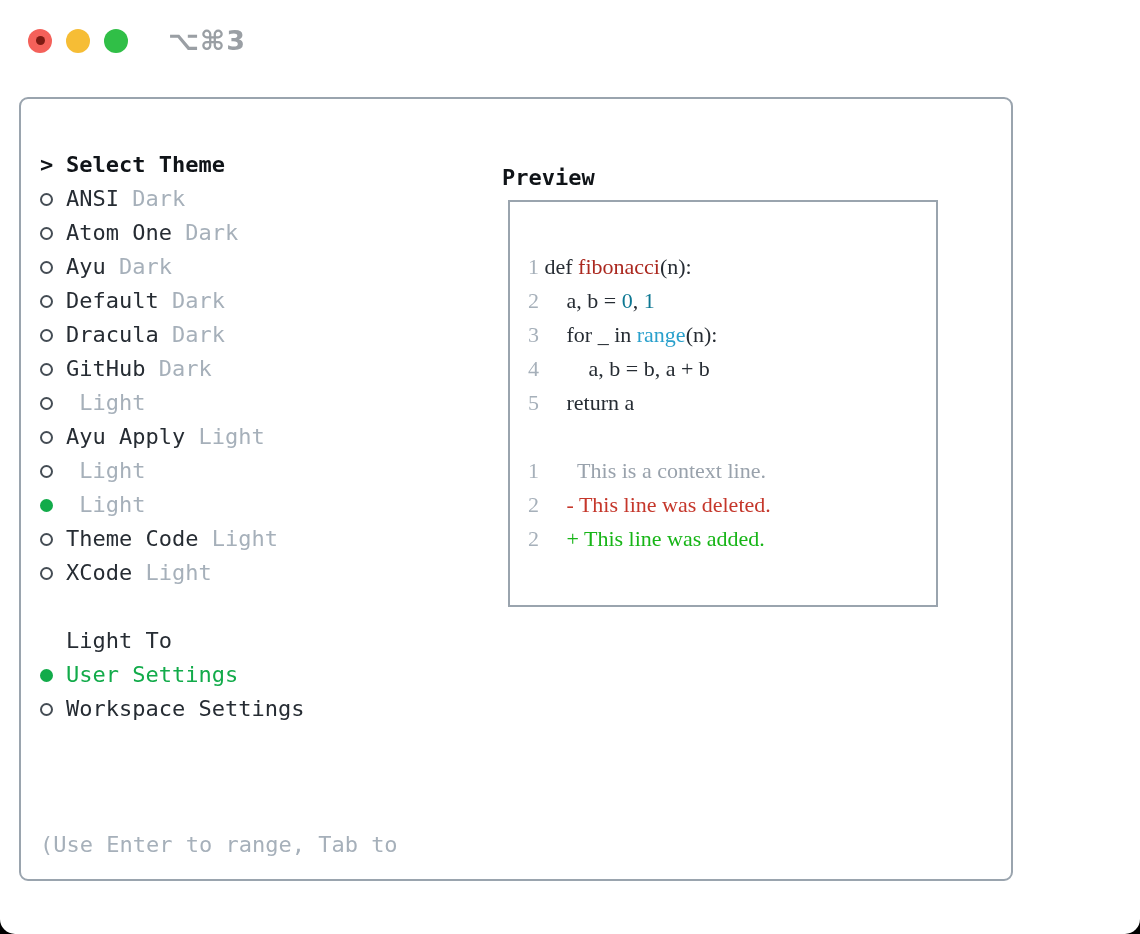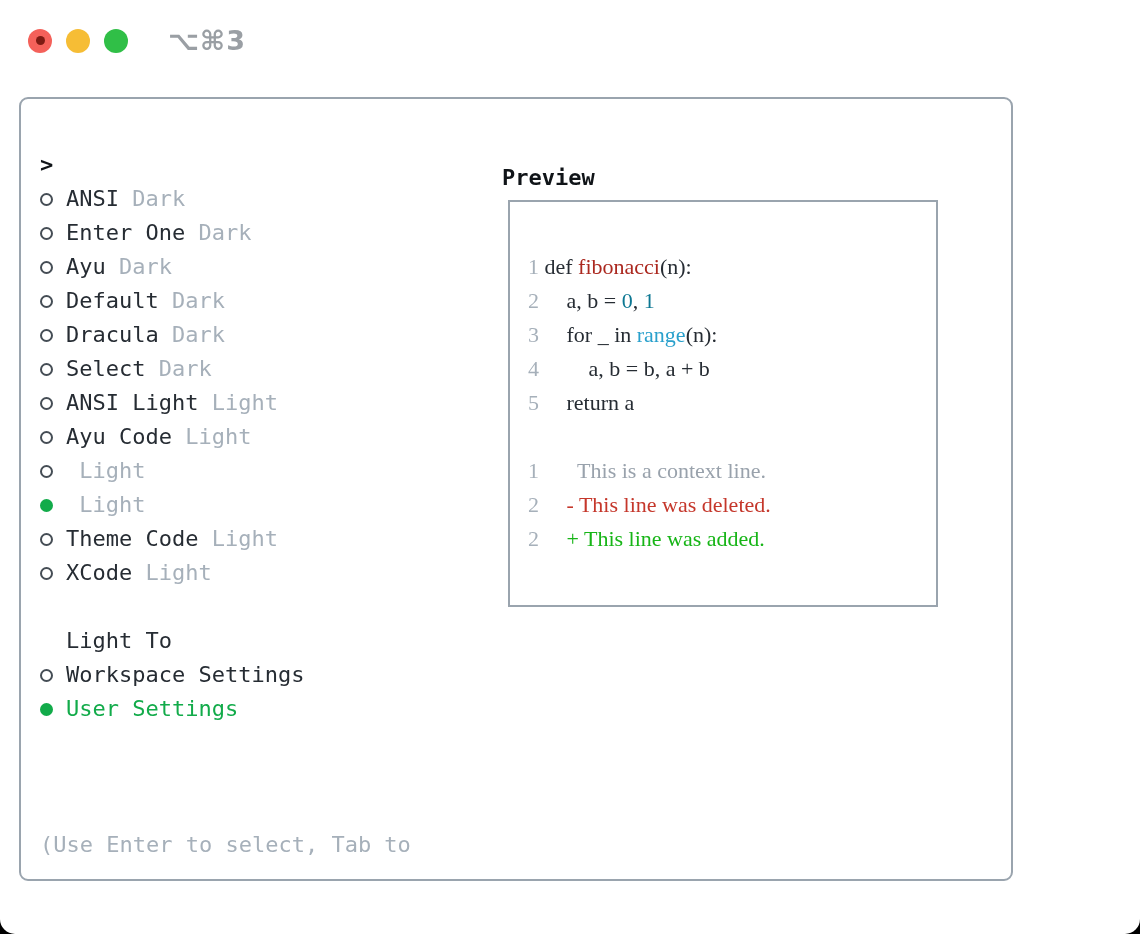--- a/index.html
+++ b/index.html
@@ -103,53 +103,54 @@
     <span class="tl yellow"></span>
     <span class="tl green"></span>
     <span class="win-title">⌥⌘3</span>
   </div>
 
   <div class="panel">
 
     <div class="left-col">
       <div class="row">
         <span class="cell-marker cursor">&gt;</span>
+        <span class="bold-head">Select Theme</span>
       </div>
 
       <div id="theme-list">
           <div class="row"><span class="cell-marker"><span class="radio"></span></span><span class="">ANSI</span><span class="muted"> Dark</span></div>
-          <div class="row"><span class="cell-marker"><span class="radio"></span></span><span class="">Enter One</span><span class="muted"> Dark</span></div>
+          <div class="row"><span class="cell-marker"><span class="radio"></span></span><span class="">Atom One</span><span class="muted"> Dark</span></div>
           <div class="row"><span class="cell-marker"><span class="radio"></span></span><span class="">Ayu</span><span class="muted"> Dark</span></div>
           <div class="row"><span class="cell-marker"><span class="radio"></span></span><span class="">Default</span><span class="muted"> Dark</span></div>
           <div class="row"><span class="cell-marker"><span class="radio"></span></span><span class="">Dracula</span><span class="muted"> Dark</span></div>
-          <div class="row"><span class="cell-marker"><span class="radio"></span></span><span class="">Select</span><span class="muted"> Dark</span></div>
-          <div class="row"><span class="cell-marker"><span class="radio"></span></span><span class="">ANSI Light</span><span class="muted"> Light</span></div>
-          <div class="row"><span class="cell-marker"><span class="radio"></span></span><span class="">Ayu Code</span><span class="muted"> Light</span></div>
+          <div class="row"><span class="cell-marker"><span class="radio"></span></span><span class="">GitHub</span><span class="muted"> Dark</span></div>
+          <div class="row"><span class="cell-marker"><span class="radio"></span></span><span class="muted"> Light</span></div>
+          <div class="row"><span class="cell-marker"><span class="radio"></span></span><span class="">Ayu Apply</span><span class="muted"> Light</span></div>
           <div class="row"><span class="cell-marker"><span class="radio"></span></span><span class="muted"> Light</span></div>
           <div class="row"><span class="cell-marker"><span class="radio sel"></span></span><span class="muted"> Light</span></div>
           <div class="row"><span class="cell-marker"><span class="radio"></span></span><span class="">Theme Code</span><span class="muted"> Light</span></div>
           <div class="row"><span class="cell-marker"><span class="radio"></span></span><span class="">XCode</span><span class="muted"> Light</span></div>
         </div>
 
       <div class="spacer"></div>
 
       <div class="row">
         <span class="cell-marker"></span>
         <span>Light To</span>
       </div>
 
       <div id="apply-list">
+          <div class="row"><span class="cell-marker"><span class="radio sel"></span></span><span class="green-text">User Settings</span></div>
           <div class="row"><span class="cell-marker"><span class="radio"></span></span><span class="">Workspace Settings</span></div>
-          <div class="row"><span class="cell-marker"><span class="radio sel"></span></span><span class="green-text">User Settings</span></div>
         </div>
 
       <div class="spacer"></div>
 
       <div class="help-text">
-        <div class="row">(Use Enter to select, Tab to</div>
+        <div class="row">(Use Enter to range, Tab to</div>
         <div class="row">change focus)</div>
       </div>
     </div>
 
     <div class="preview-label">Preview</div>
 
     <div class="preview-box">
       <pre id="code"><div class="cl"><span class="c-ln">1</span><span class="c-fg"> def </span><span class="c-fn">fibonacci</span><span class="c-fg">(n):</span></div><div class="cl"><span class="c-ln">2</span><span class="c-fg">     a, b = </span><span class="c-num">0</span><span class="c-fg">, </span><span class="c-num">1</span></div><div class="cl"><span class="c-ln">3</span><span class="c-fg">     for _ in </span><span class="c-bi">range</span><span class="c-fg">(n):</span></div><div class="cl"><span class="c-ln">4</span><span class="c-fg">         a, b = b, a + b</span></div><div class="cl"><span class="c-ln">5</span><span class="c-fg">     return a</span></div><div class="cl"></div><div class="cl"><span class="c-ln">1</span><span class="c-ctx">       This is a context line.</span></div><div class="cl"><span class="c-ln">2</span><span class="c-fg">     </span><span class="c-del">- This line was deleted.</span></div><div class="cl"><span class="c-ln">2</span><span class="c-fg">     </span><span class="c-add">+ This line was added.</span></div></pre>
     </div>
 

